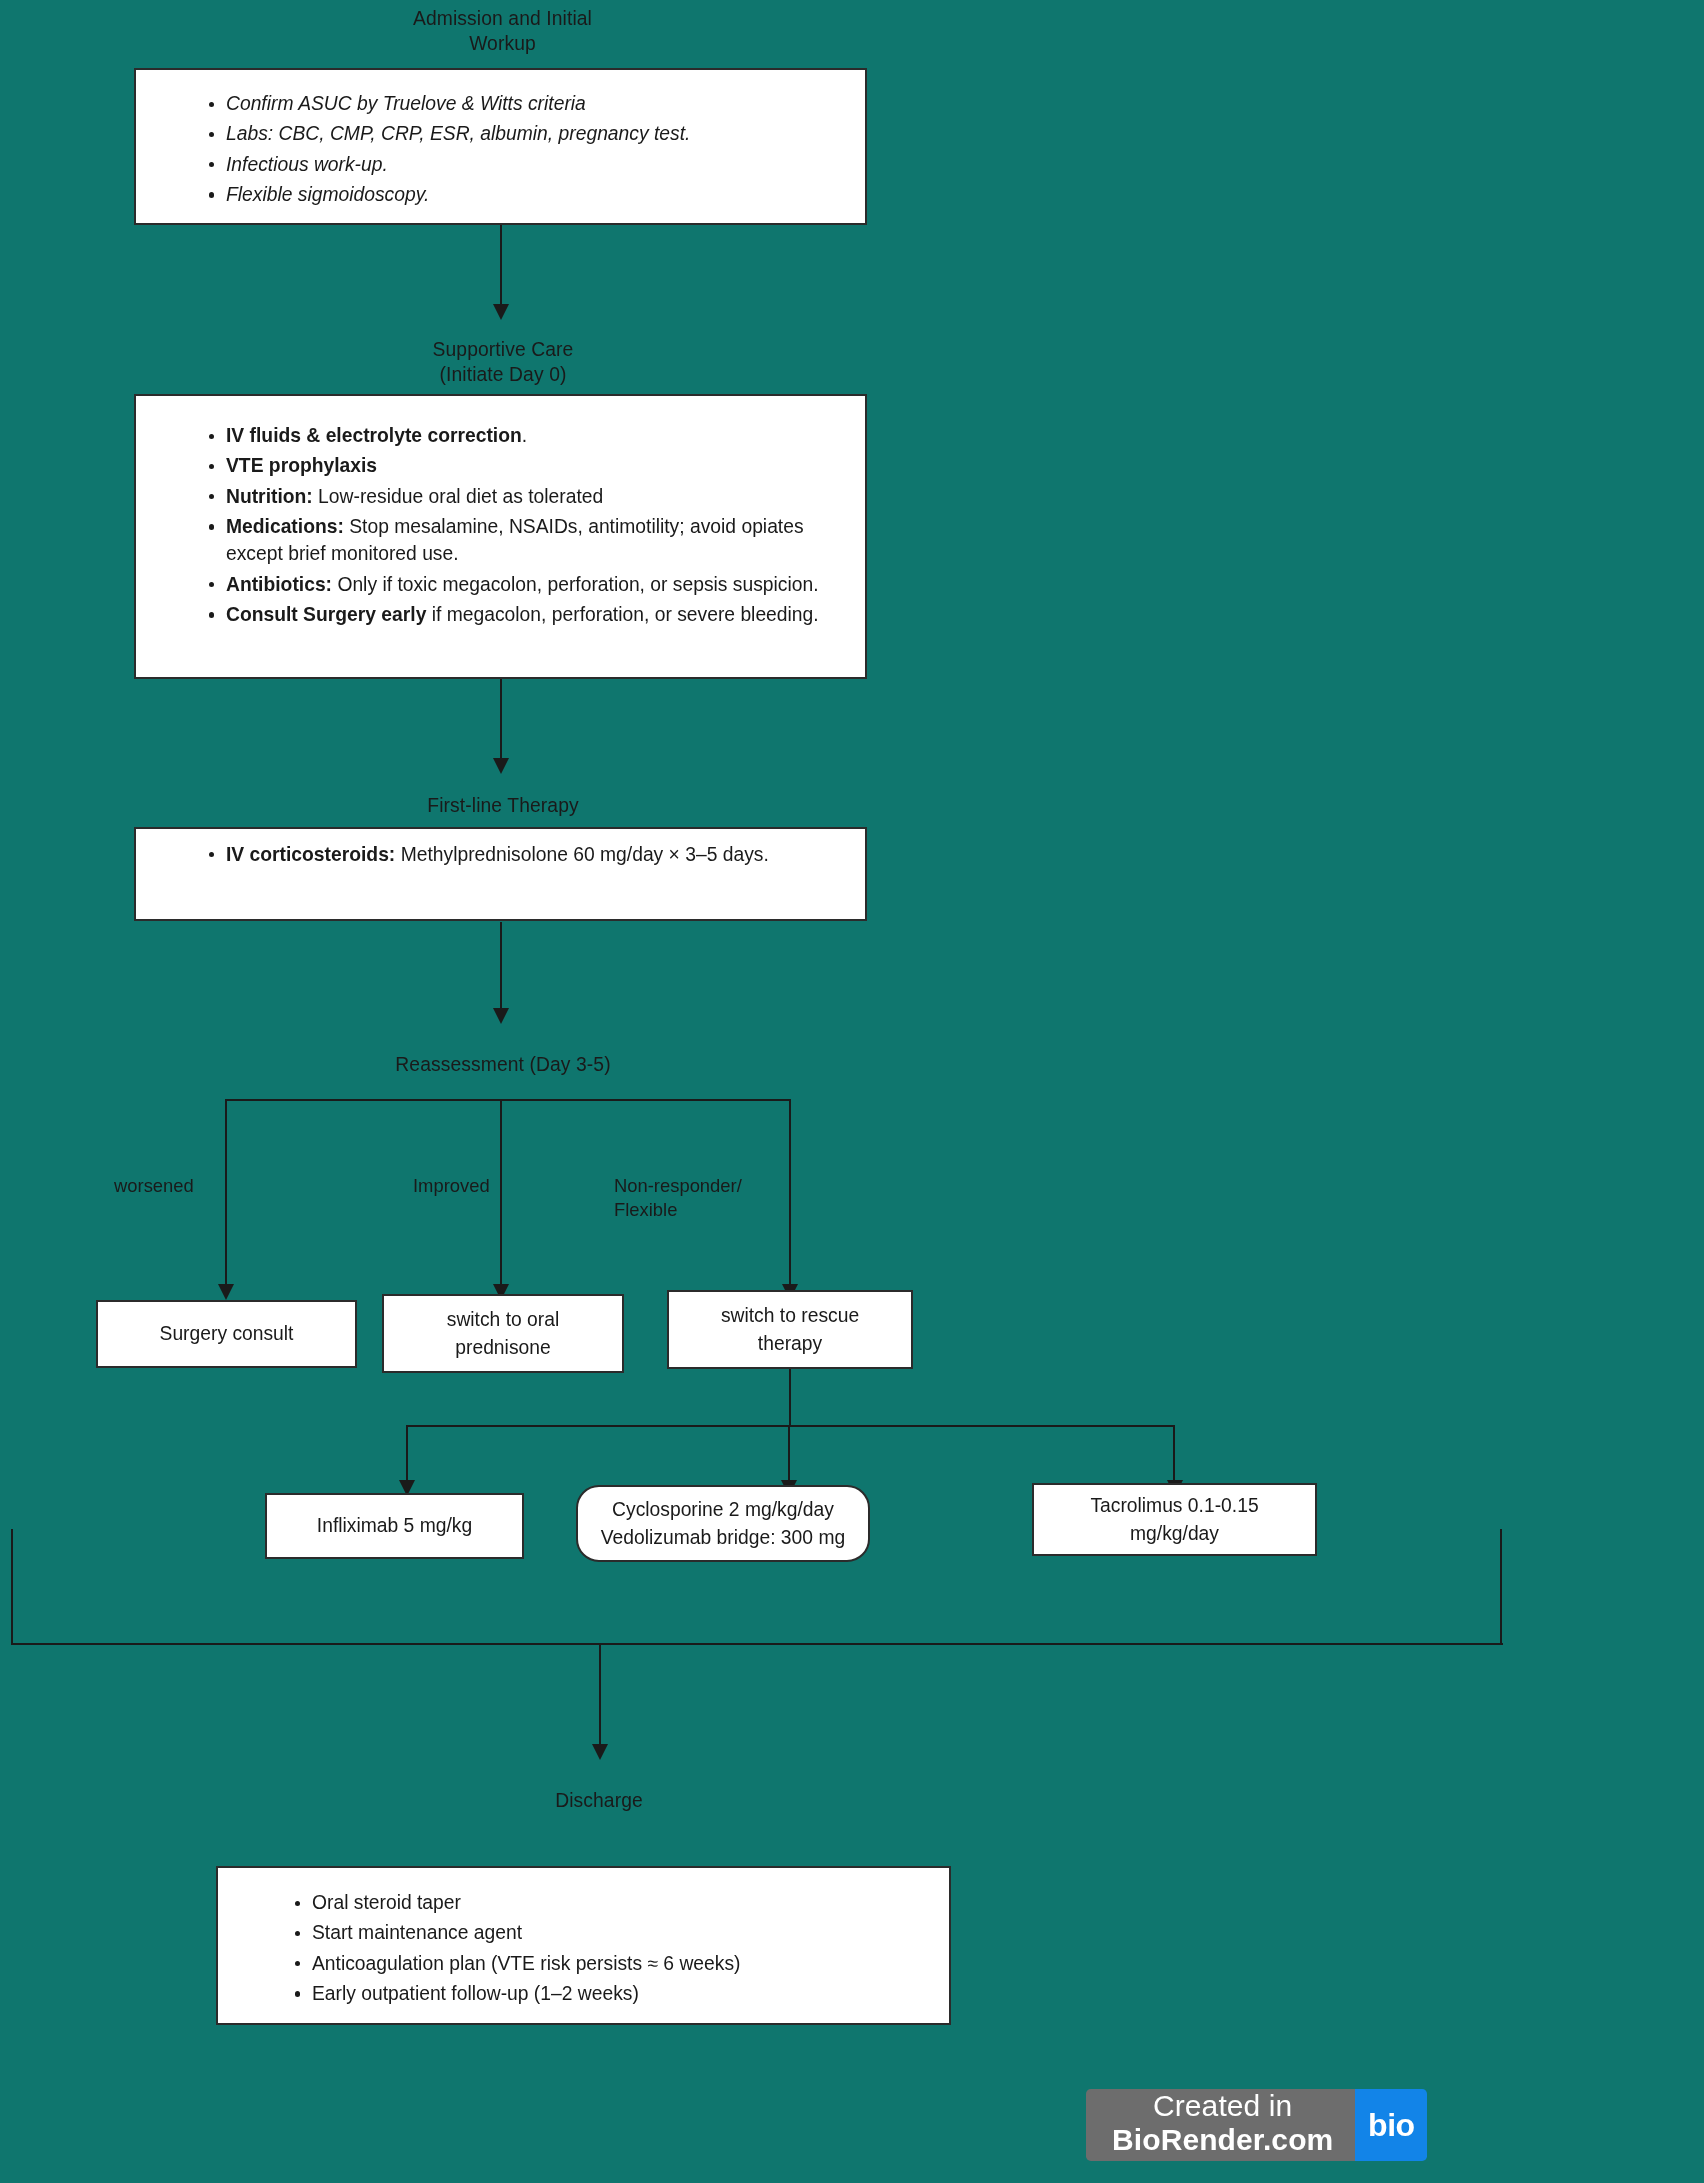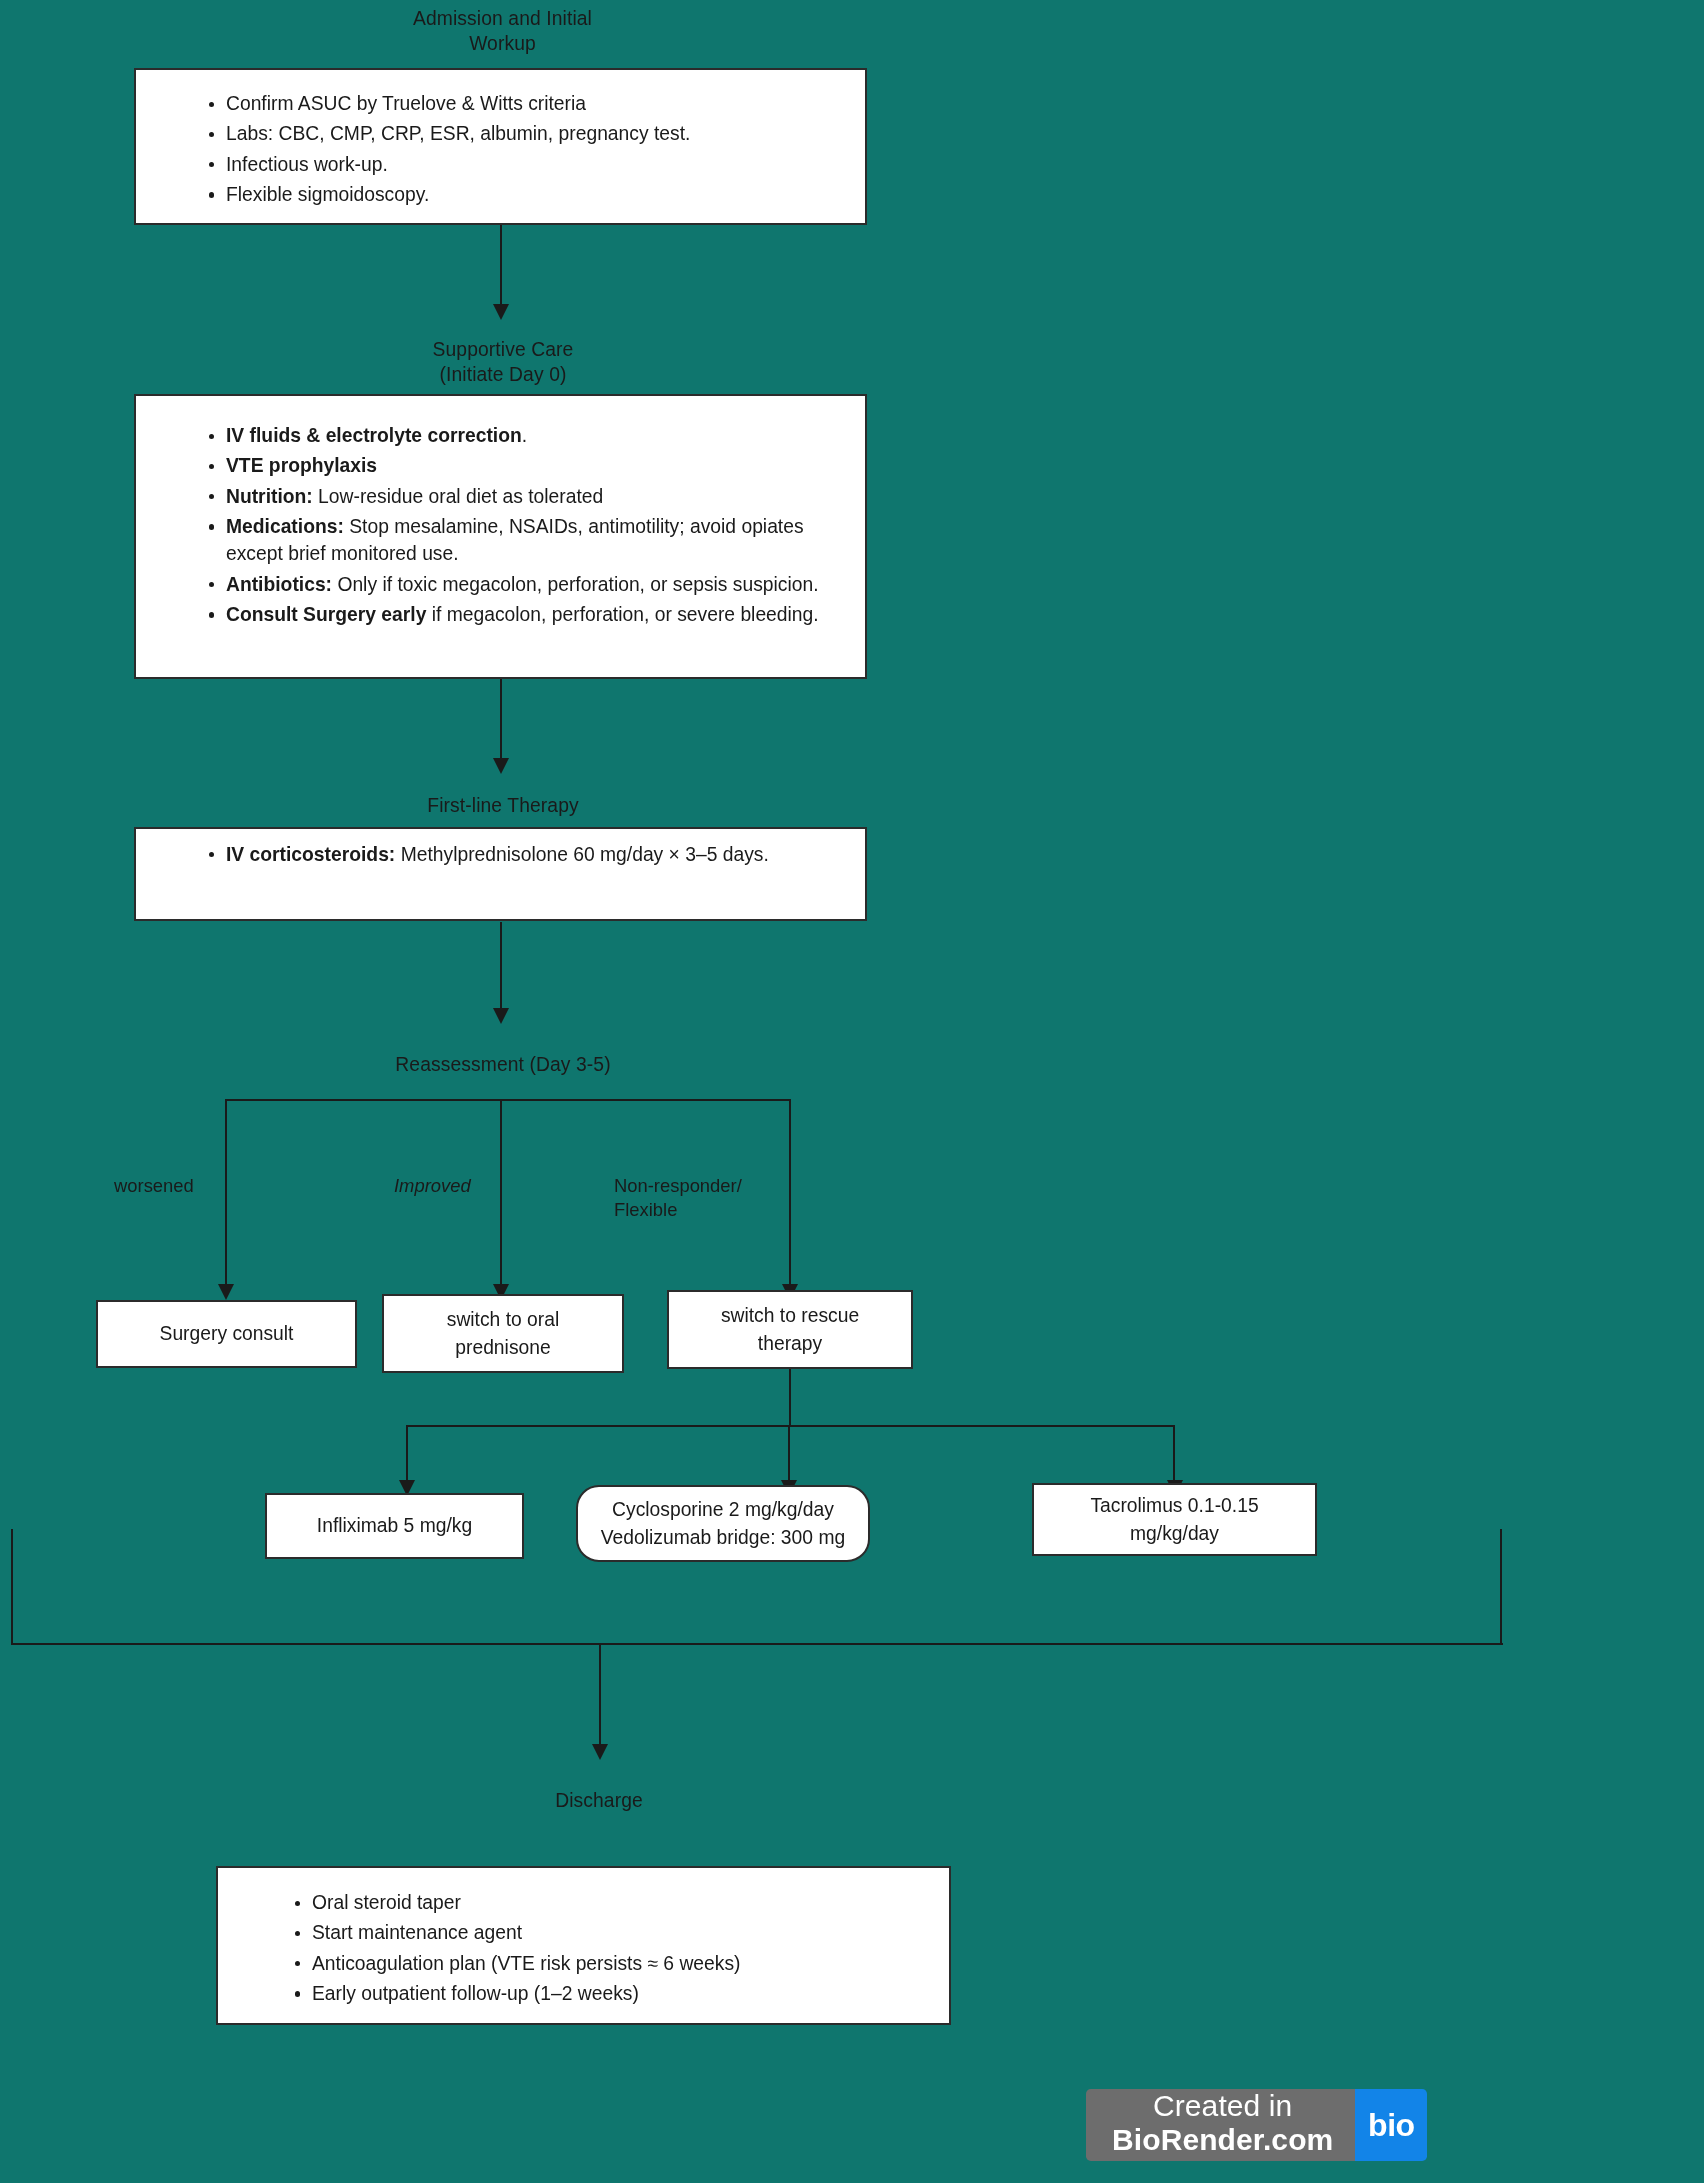--- a/index.html
+++ b/index.html
@@ -134,21 +134,21 @@
   }
 </style>
 </head>
 <body>
 
 <div id="canvas">
 
   <div class="heading" style="left:319px; top:5.8px; width:367px;">Admission and Initial
 Workup</div>
 
-  <div class="box" style="left:134px; top:68px; width:733px; height:157px;">
+  <div class="box" style="left:134px; top:68px; width:733px; height:157px;font-style:italic;">
     <ul class="bullets" style="position:absolute; left:68px; top:20px; right:19.3px;">
       <li><span>Confirm ASUC by Truelove &amp; Witts criteria</span></li>
       <li><span>Labs: CBC, CMP, CRP, ESR, albumin, pregnancy test.</span></li>
       <li><span>Infectious work-up.</span></li>
       <li><span>Flexible sigmoidoscopy.</span></li>
     </ul>
   </div>
 
   <div class="vline" style="left:500px; top:225px; height:82px;"></div>
   <div class="arrowhead" style="left:493px; top:304px;"></div>
@@ -185,21 +185,21 @@
 
   <div class="hline" style="left:225px; top:1099px; width:566px;"></div>
   <div class="vline" style="left:225px; top:1099px; height:188px;"></div>
   <div class="arrowhead" style="left:218px; top:1284px;"></div>
   <div class="vline" style="left:500px; top:1099px; height:188px;"></div>
   <div class="arrowhead" style="left:493px; top:1284px;"></div>
   <div class="vline" style="left:789px; top:1099px; height:188px;"></div>
   <div class="arrowhead" style="left:782px; top:1284px;"></div>
 
   <div class="edgelabel" style="left:114px; top:1174px; width:111px;">worsened</div>
-  <div class="edgelabel" style="left:394px; top:1174px; width:106px;font-style:italic;">Improved</div>
+  <div class="edgelabel" style="left:413px; top:1174px; width:106px;">Improved</div>
   <div class="edgelabel" style="left:614px; top:1174px; width:174px;">Non-responder/
 Flexible</div>
 
   <div class="box" style="left:96px; top:1300px; width:261px; height:68px;">
     <div class="boxtext">Surgery consult</div>
   </div>
 
   <div class="box" style="left:382px; top:1294px; width:242px; height:79px;">
     <div class="boxtext">switch to oral
 prednisone</div>

